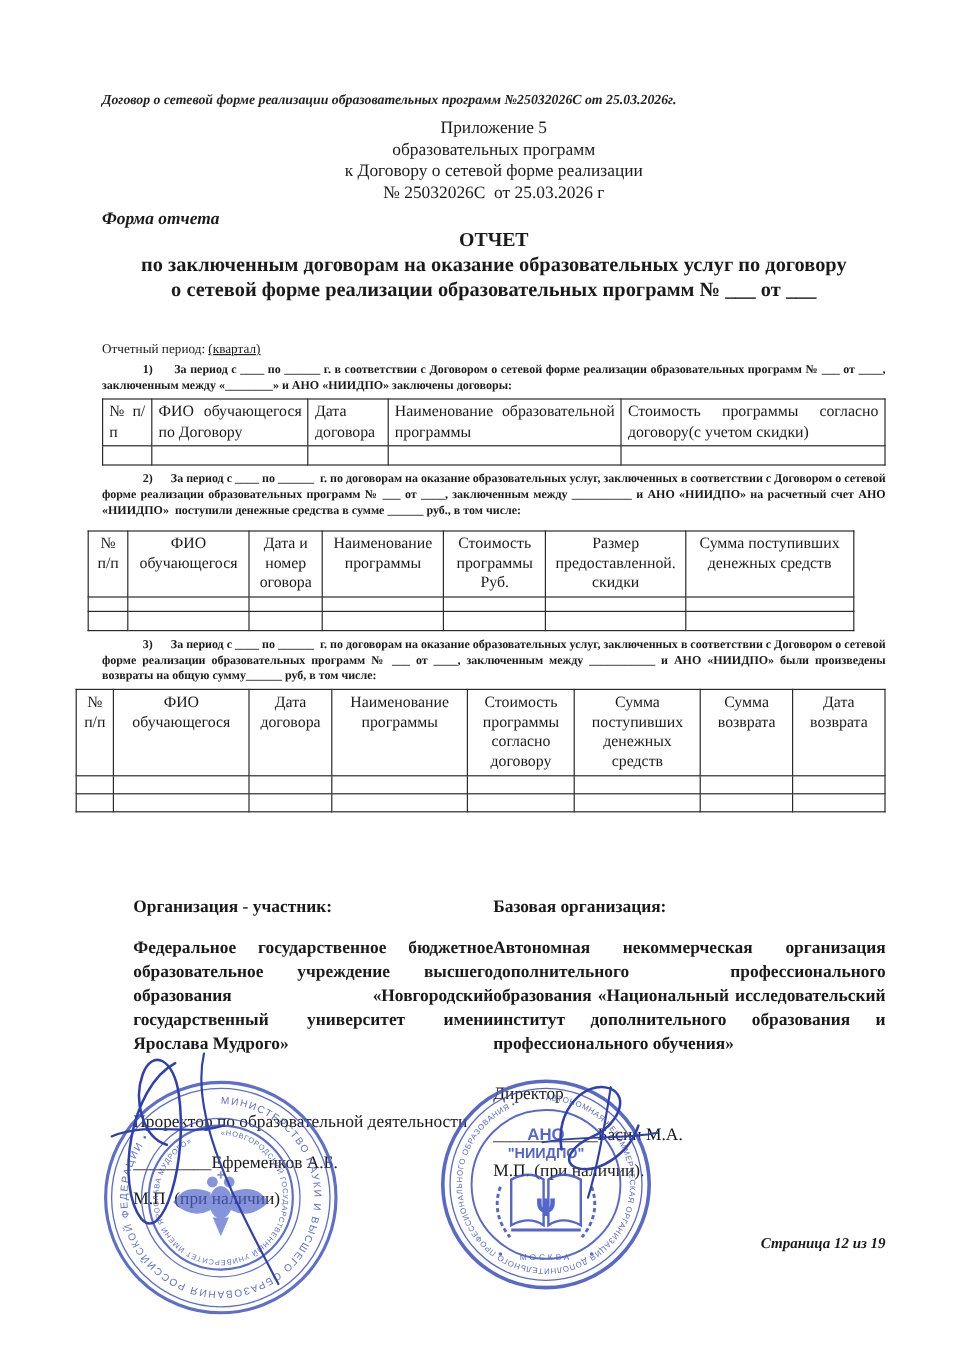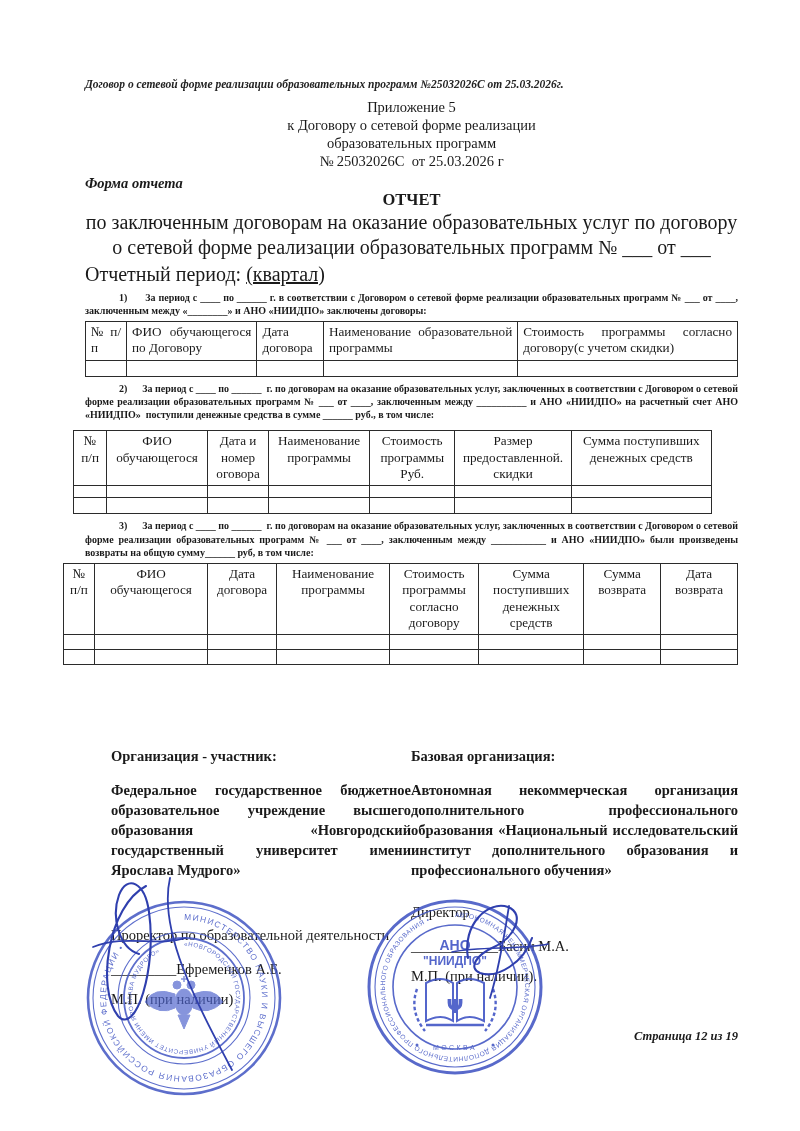--- a/index.html
+++ b/index.html
@@ -10,23 +10,23 @@
   }
   .content { padding:78px 62px 0 85px; }
 
   .top-line { font-size:11.5px; font-weight:bold; font-style:italic; color:#222; }
 
   .appendix { text-align:center; font-size:14.5px; line-height:1.25; margin-top:8px; }
 
   .form-label { font-size:14.5px; font-weight:bold; font-style:italic; margin-top:4px; }
 
   .title-main { text-align:center; font-weight:bold; font-size:16.5px; margin-top:-2px; }
-  .subtitle   { text-align:center; font-weight:normal; font-size:20px; line-height:1.28; }
-
-  .period { margin-top:2px; font-size:20px; }
+  .subtitle   { text-align:center; font-weight:bold; font-size:17px; line-height:1.28; }
+
+  .period { margin-top:32px; font-size:11px; }
   .period .u { text-decoration:underline; }
 
   .para { margin:5px 0 4px 0; font-size:10px; line-height:1.32; text-align:justify; text-indent:34px;font-weight:bold; }
 
   table { border-collapse:collapse; table-layout:fixed; font-size:13.2px; line-height:1.24; }
   td { border:1.6px solid #2b2b2b; padding:2px 5px 3px 5px; vertical-align:top; overflow:hidden; }
   .t1 { width:100%; margin-top:3px; }
   .t1 td { text-align:justify; }
   .t2 { width:calc(100% - 14px); margin-left:-12px; margin-top:9px; }
   .t3 { width:calc(100% + 22px); margin-left:-22px; margin-top:3px; }
@@ -63,22 +63,22 @@
 </head>
 <body>
 
 <div class="page">
   <div class="content">
 
     <div class="top-line">Договор о сетевой форме реализации образовательных программ №25032026С от 25.03.2026г.</div>
 
     <div class="appendix">
       <div>Приложение 5</div>
+      <div>образовательных программ</div>
       <div>к Договору о сетевой форме реализации</div>
-      <div>образовательных программ</div>
       <div>№ 25032026С &nbsp;от 25.03.2026 г</div>
     </div>
 
     <div class="form-label">Форма отчета</div>
 
     <div class="title-main">ОТЧЕТ</div>
     <div class="subtitle">по заключенным договорам на оказание образовательных услуг по договору</div>
     <div class="subtitle">о сетевой форме реализации образовательных программ № ___ от ___</div>
 
     <div class="period">

